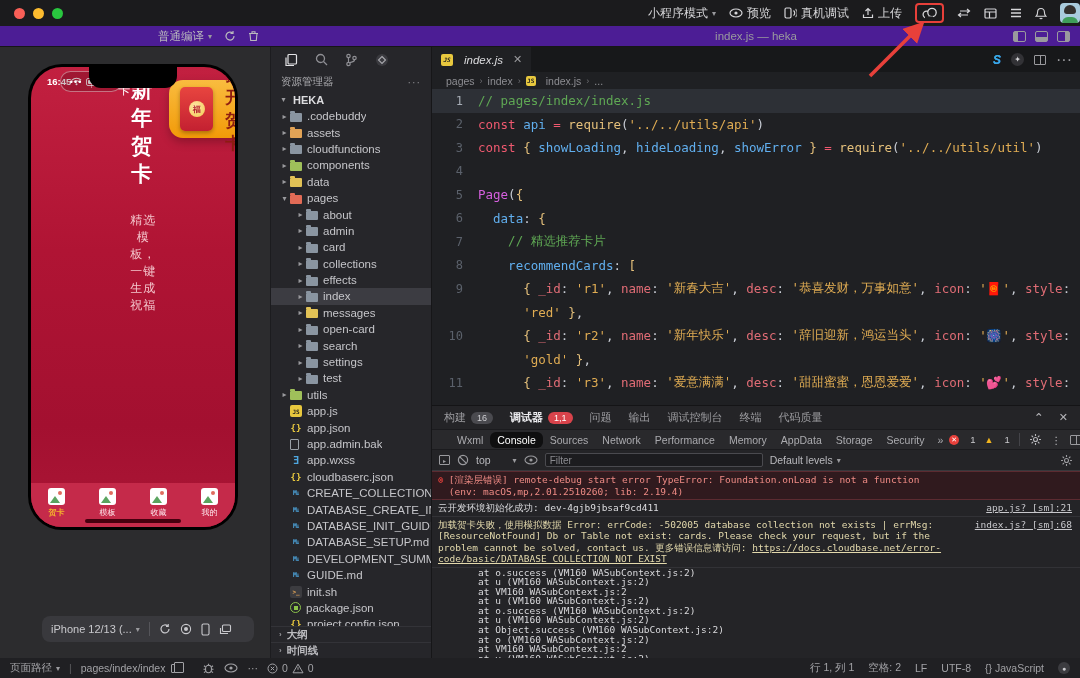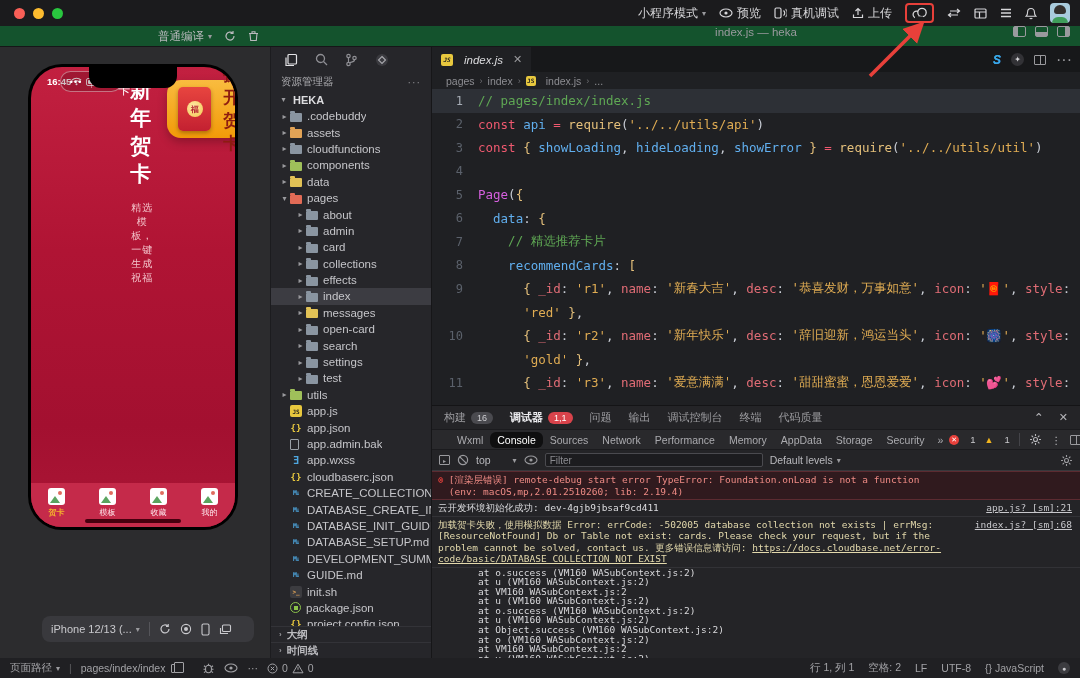--- a/index.html
+++ b/index.html
@@ -1,28 +1,28 @@
 <!DOCTYPE html>
 <html><head>
 <meta charset="utf-8">
 <style>
 *{box-sizing:border-box;margin:0;padding:0}
 html,body{width:1080px;height:678px;overflow:hidden;background:#1b1b1d;font-family:"Liberation Sans","DejaVu Sans",sans-serif;-webkit-font-smoothing:antialiased}
 .titlebar{height:26px;display:flex;align-items:center;position:relative;background:#1b1b1d;z-index:20}
 .lights{display:flex;gap:8px;padding-left:14px}
 .light{width:11px;height:11px;border-radius:50%}
 .tb-title{position:absolute;left:0;right:0;text-align:center;color:#8b8b90;font-size:12px;pointer-events:none}
-.tb-right{margin-left:auto;display:flex;align-items:center;gap:13px;padding-right:10px;color:#d6d6d9;font-size:12px;position:relative;z-index:2}
+.tb-right{margin-left:auto;display:flex;align-items:center;gap:13px;color:#d6d6d9;font-size:12px;position:relative;z-index:2}
 .tb-btn{display:flex;align-items:center;gap:4px;white-space:nowrap}
 .caret{font-size:8px;color:#9a9a9e}
 .boxed{border:2px solid #e8403a;border-radius:4px;padding:2px 4px;display:flex;align-items:center}
 .avatar{width:20px;height:20px;border-radius:4px;background:#a9cbdd;position:relative;overflow:hidden}
 .avatar::before{content:"";position:absolute;left:4px;top:2px;width:12px;height:9px;border-radius:6px 6px 3px 3px;background:#33302e}
 .avatar::after{content:"";position:absolute;left:2px;bottom:-2px;width:16px;height:8px;border-radius:6px 6px 0 0;background:#3f9d5a}
-.toolbar{height:21px;display:flex;background:#14532d;position:relative;border-bottom:1px solid #161618}
+.toolbar{height:21px;display:flex;align-items:center;background:#4c1d95;position:relative;border-bottom:1px solid #161618}
 .tb-left{width:432px;display:flex;align-items:center;gap:12px;padding-left:158px;color:#b9b9bd;font-size:11.5px}
 .center-title{position:absolute;left:432px;right:0;text-align:center;color:#9a9a9e;font-size:11.5px;pointer-events:none}
 .layout-toggles{position:absolute;right:10px;display:flex;gap:9px}
 .lt{width:13px;height:11px;border:1px solid #9a9a9e;border-radius:2px;position:relative}
 .lt i{position:absolute;background:#9a9a9e}
 .lt-l i{left:0;top:0;bottom:0;width:4px}
 .lt-b i{left:0;right:0;bottom:0;height:4px}
 .lt-r i{right:0;top:0;bottom:0;width:4px}
 .main{display:flex;height:611px}
 
@@ -36,21 +36,21 @@
 .batt{width:16px;height:8px;border:1px solid rgba(255,255,255,.9);border-radius:2px;position:relative}
 .batt::before{content:"";position:absolute;left:1px;top:1px;bottom:1px;width:9px;background:#fff;border-radius:1px}
 .batt::after{content:"";position:absolute;right:-3px;top:2px;width:2px;height:3px;background:rgba(255,255,255,.9);border-radius:0 1px 1px 0}
 .p-nav{height:30px;position:relative;display:flex;align-items:center;justify-content:center;color:#fff;font-size:12px}
 .capsule{position:absolute;right:8px;top:4px;width:62px;height:21px;border:1px solid rgba(255,255,255,.4);background:rgba(60,0,12,.25);border-radius:11px;display:flex;align-items:center;color:#fff}
 .capsule .dots{flex:1;text-align:center;font-size:9px;letter-spacing:1px}
 .capsule .sep{width:1px;height:12px;background:rgba(255,255,255,.4)}
 .capsule .target{flex:1;text-align:center;font-size:11px}
 .p-hero{margin-top:9px;text-align:center;color:#fff}
 .p-hero h1{font-size:21px;letter-spacing:3px;font-weight:800}
-.p-hero p{margin-top:13px;font-size:10px;color:rgba(255,228,230,.85);letter-spacing:1px}
+.p-hero p{margin-top:24px;font-size:12px;color:rgba(255,228,230,.85);letter-spacing:1px}
 .banner{margin:13px 13px 0;height:58px;border-radius:14px;background:linear-gradient(180deg,#f9bc3f,#f29a08);display:flex;align-items:center;padding:0 11px;box-shadow:0 4px 10px rgba(0,0,0,.25)}
 .envelope{width:33px;height:44px;border-radius:5px;background:linear-gradient(180deg,#e8453f,#c32031);display:flex;align-items:center;justify-content:center;flex:none;box-shadow:0 2px 4px rgba(0,0,0,.3)}
 .envelope b{width:16px;height:16px;border-radius:50%;background:radial-gradient(circle at 40% 35%,#ffe9a8,#f3c64e);color:#b41f2e;font-size:8px;display:flex;align-items:center;justify-content:center}
 .banner-title{margin-left:12px;font-size:17px;font-weight:800;color:#8d1c10;letter-spacing:3px}
 .banner-sub{margin-left:auto;font-size:8.5px;color:#bc7f22}
 .sec-row{margin:14px 14px 0;display:flex;align-items:center;color:#fff}
 .sec-star{color:#f5c63c;font-size:11px;margin-right:5px}
 .sec-title{font-size:12.5px;font-weight:800;letter-spacing:1px}
 .rec-row{margin:10px 0 0 14px;display:flex;gap:9px;position:relative}
 .rec-card{width:93px;height:82px;border-radius:12px;text-align:center;padding-top:9px;color:#fff;flex:none}

